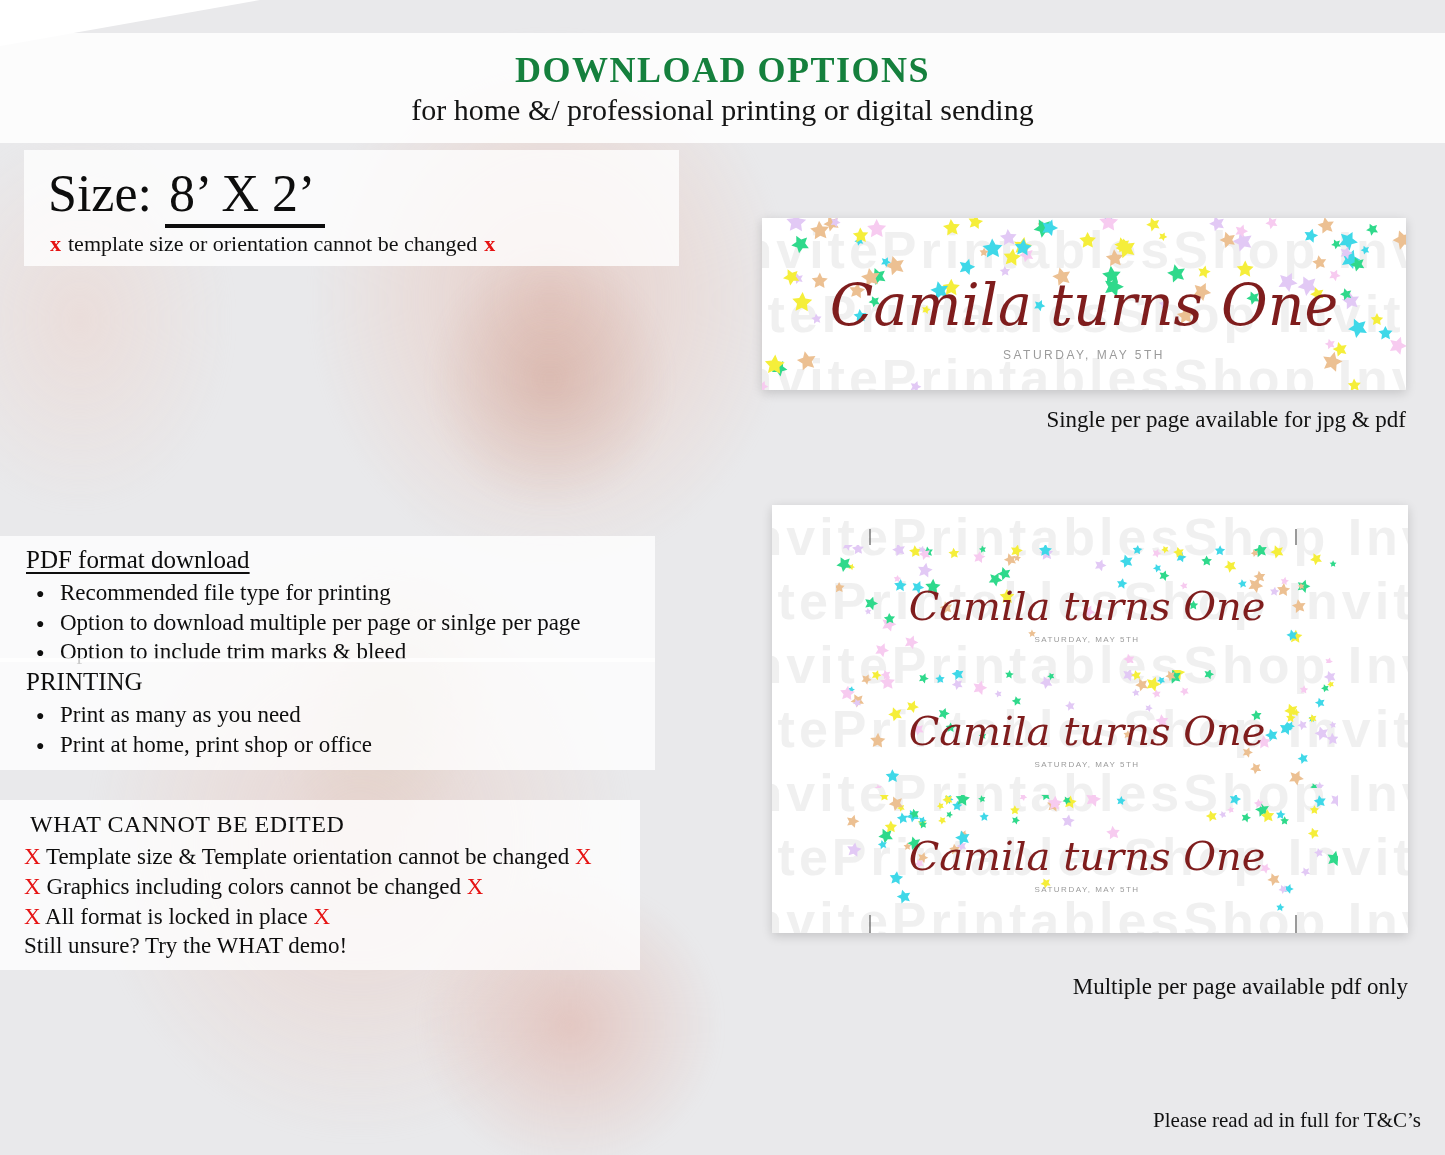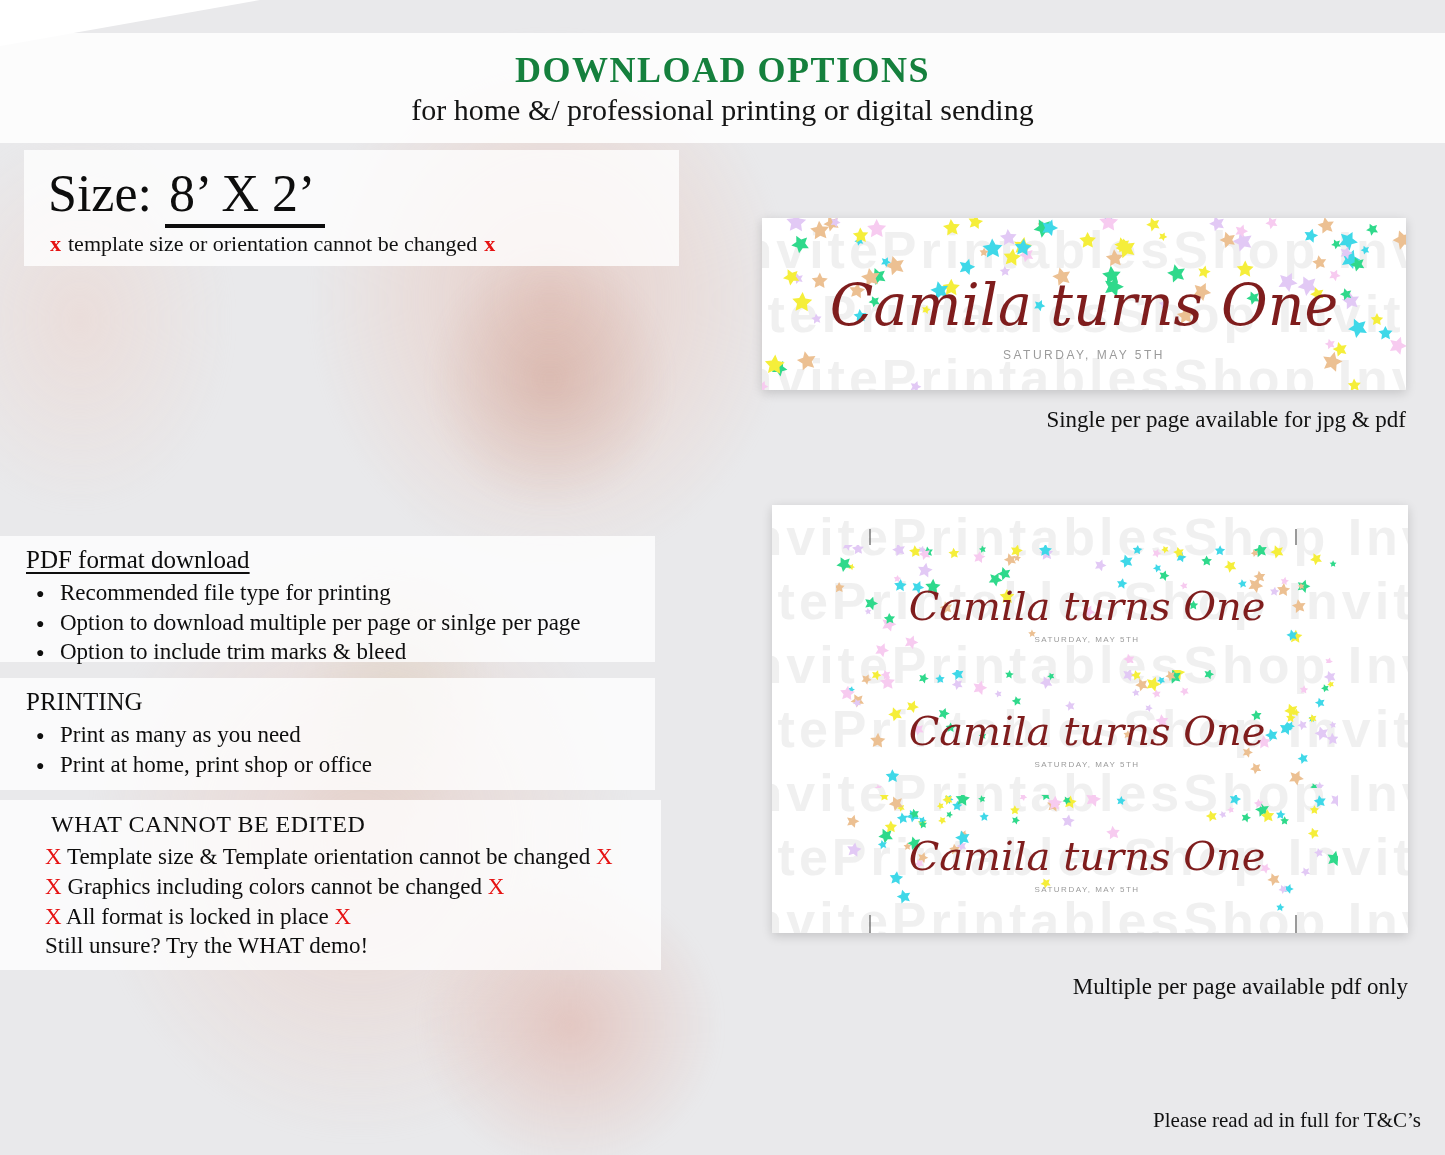--- a/index.html
+++ b/index.html
@@ -26,28 +26,28 @@
 
   .band-size{top:150px;width:655px;height:116px;padding:0;margin-left:24px;}
   .size-line{margin:14px 0 0 24px;font-size:52px;color:#0d0d0d;}
   .size-value{border-bottom:4px solid #0d0d0d;padding:0 10px 2px 4px;}
   .size-note{margin:8px 0 0 26px;font-size:22px;color:#111;}
   .xs{color:#e61313;font-weight:bold;}
   .xs-l{margin-right:7px;} .xs-r{margin-left:7px;}
 
   .band-jpg{top:296px;width:655px;height:168px;}
   .band-pdf{top:497px;width:655px;height:126px;margin-top:39px;}
-  .band-print{top:678px;width:655px;height:112px;}
+  .band-print{top:658px;width:655px;height:112px;}
   .sec-head{margin:10px 0 2px 26px;font-size:25px;color:#0e0e0e;}
   .sec-head.u{text-decoration:underline;text-underline-offset:4px;}
   ul.blist{list-style:none;margin:4px 0 0 0;padding:0 0 0 36px;}
   ul.blist li{position:relative;padding-left:24px;font-size:23px;line-height:29.5px;color:#0e0e0e;max-width:600px;}
   ul.blist li::before{content:"●";position:absolute;left:0;top:1px;font-size:14px;}
 
-  .band-cannot{top:800px;width:640px;height:170px;padding-left:21px;}
+  .band-cannot{top:800px;width:640px;height:170px;}
   .cannot-head{margin:11px 0 4px 30px;font-size:24px;letter-spacing:.5px;color:#0e0e0e;}
   .cannot-line{margin:1px 0 0 24px;font-size:23px;line-height:29px;color:#0e0e0e;}
   .X{color:#e61313;}
   .cannot-foot{margin:2px 0 0 24px;font-size:23px;color:#0e0e0e;}
 
   
   .banner{position:absolute;left:762px;top:218px;width:644px;height:172px;background:#fff;
           box-shadow:0 3px 10px rgba(0,0,0,.16);overflow:hidden;}
   .banner-inner{position:absolute;inset:0;display:flex;flex-direction:column;align-items:center;justify-content:center;}
   .script{font-family:"DejaVu Serif","Liberation Serif",serif;font-style:italic;color:#7f1d1d;

